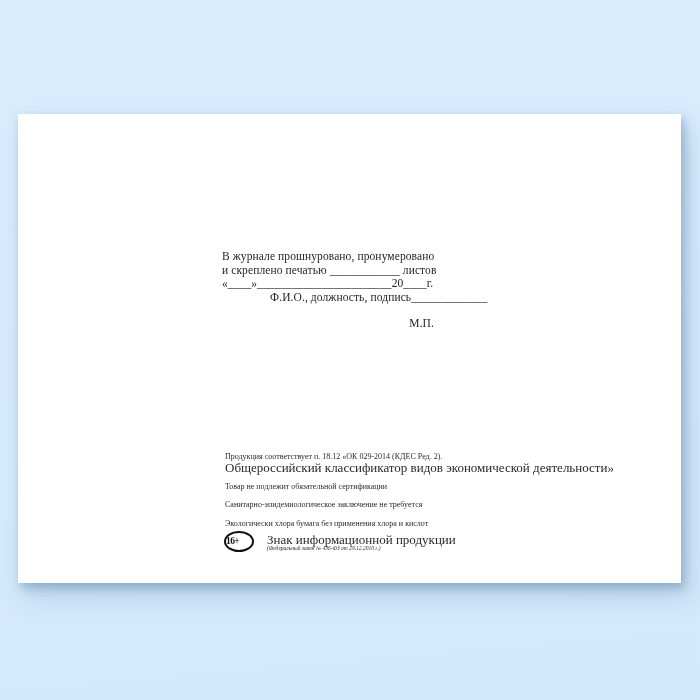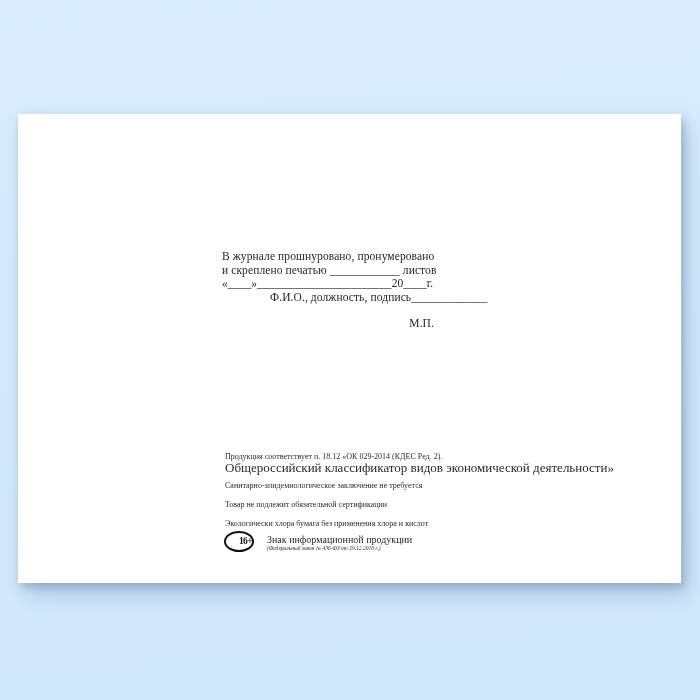--- a/index.html
+++ b/index.html
@@ -64,48 +64,48 @@
     align-items: flex-start;
   }
   .age-badge {
     width: 30px;
     height: 21px;
     border: 2px solid #111;
     border-radius: 50%;
     font-size: 9.5px;
     font-weight: bold;
     line-height: 17px;
-    text-align: right;
+    text-align: left;
     letter-spacing: -0.6px;
     color: #111;
     flex: 0 0 auto;
   }
   .age-text { margin-left: 13px; margin-top: 4px; }
-  .age-label { font-size: 10px; line-height: 10px; white-space: nowrap; }
+  .age-label { font-size: 13px; line-height: 10px; white-space: nowrap; }
   .age-law   { font-size: 5.5px; line-height: 7px; font-style: italic; white-space: nowrap; }
 </style>
 </head>
 <body>
 
 <div class="scene">
   <div class="paper">
 
     <div class="cert-block">
       <div class="cert-line">В журнале прошнуровано, пронумеровано</div>
       <div class="cert-line">и скреплено печатью ____________ листов</div>
       <div class="cert-line">«____»_______________________20____г.</div>
       <div class="cert-line indent">Ф.И.О., должность, подпись_____________</div>
       <div class="stamp">М.П.</div>
     </div>
 
     <div class="info-block">
       <div class="info-line">Продукция соответствует п. 18.12 «ОК 029-2014 (КДЕС Ред. 2).</div>
       <div class="info-line small">Общероссийский классификатор видов экономической деятельности»</div>
+      <div class="info-line gap">Товар не подлежит обязательной сертификации</div>
       <div class="info-line gap1">Санитарно-эпидемиологическое заключение не требуется</div>
-      <div class="info-line gap">Товар не подлежит обязательной сертификации</div>
       <div class="info-line gap">Экологически хлора бумага без применения хлора и кислот</div>
 
       <div class="age-row">
         <div class="age-badge">16+</div>
         <div class="age-text">
           <div class="age-label">Знак информационной продукции</div>
           <div class="age-law">(Федеральный закон № 436-ФЗ от 29.12.2010 г.)</div>
         </div>
       </div>
     </div>

